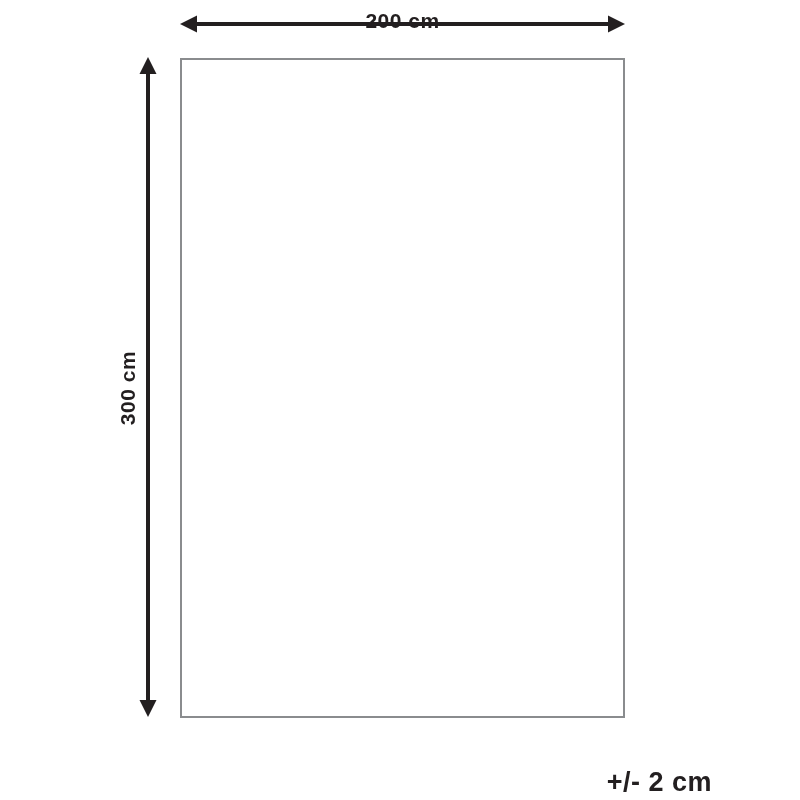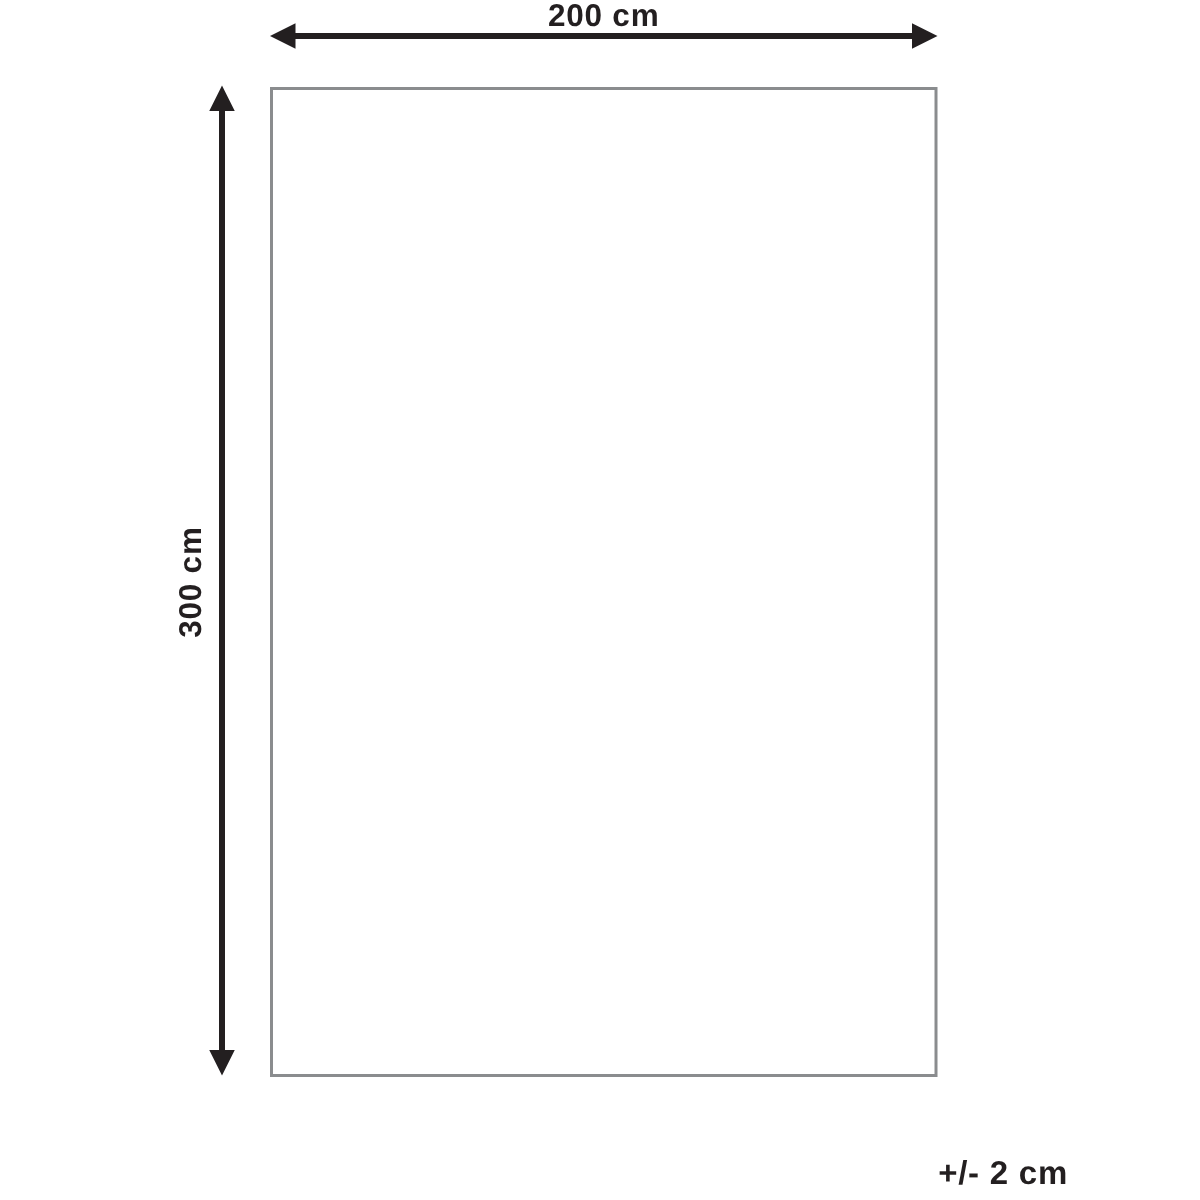--- a/index.html
+++ b/index.html
@@ -27,21 +27,21 @@
     top: 0;
   }
   .dim-label {
     position: absolute;
     font-weight: bold;
     color: #231f20;
     letter-spacing: 0.5px;
   }
   .width-label {
     left: 180px;
-    top: 0px;
+    top: 10px;
     width: 445px;
     text-align: center;
     font-size: 21px;
     line-height: 22px;
   }
   .height-label {
     left: 78px;
     top: 376px;
     width: 100px;
     height: 24px;
@@ -49,21 +49,21 @@
     font-size: 21px;
     line-height: 24px;
     transform: rotate(-90deg);
     transform-origin: center center;
   }
   .tolerance-label {
     left: 562px;
     top: 770px;
     width: 150px;
     text-align: right;
-    font-size: 22px;
+    font-size: 27px;
     line-height: 24px;
   }
 </style>
 </head>
 <body>
 
 <div class="diagram">
 
   <svg width="800" height="800" viewBox="0 0 800 800">
 

